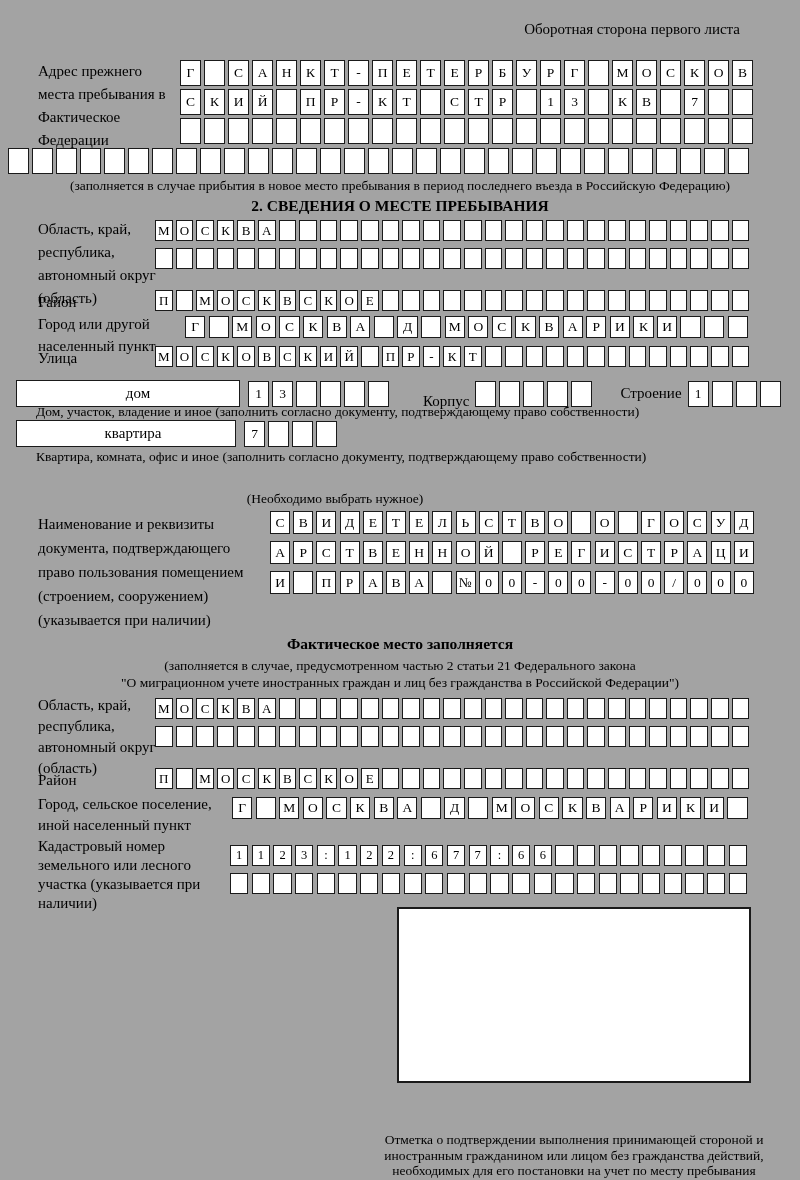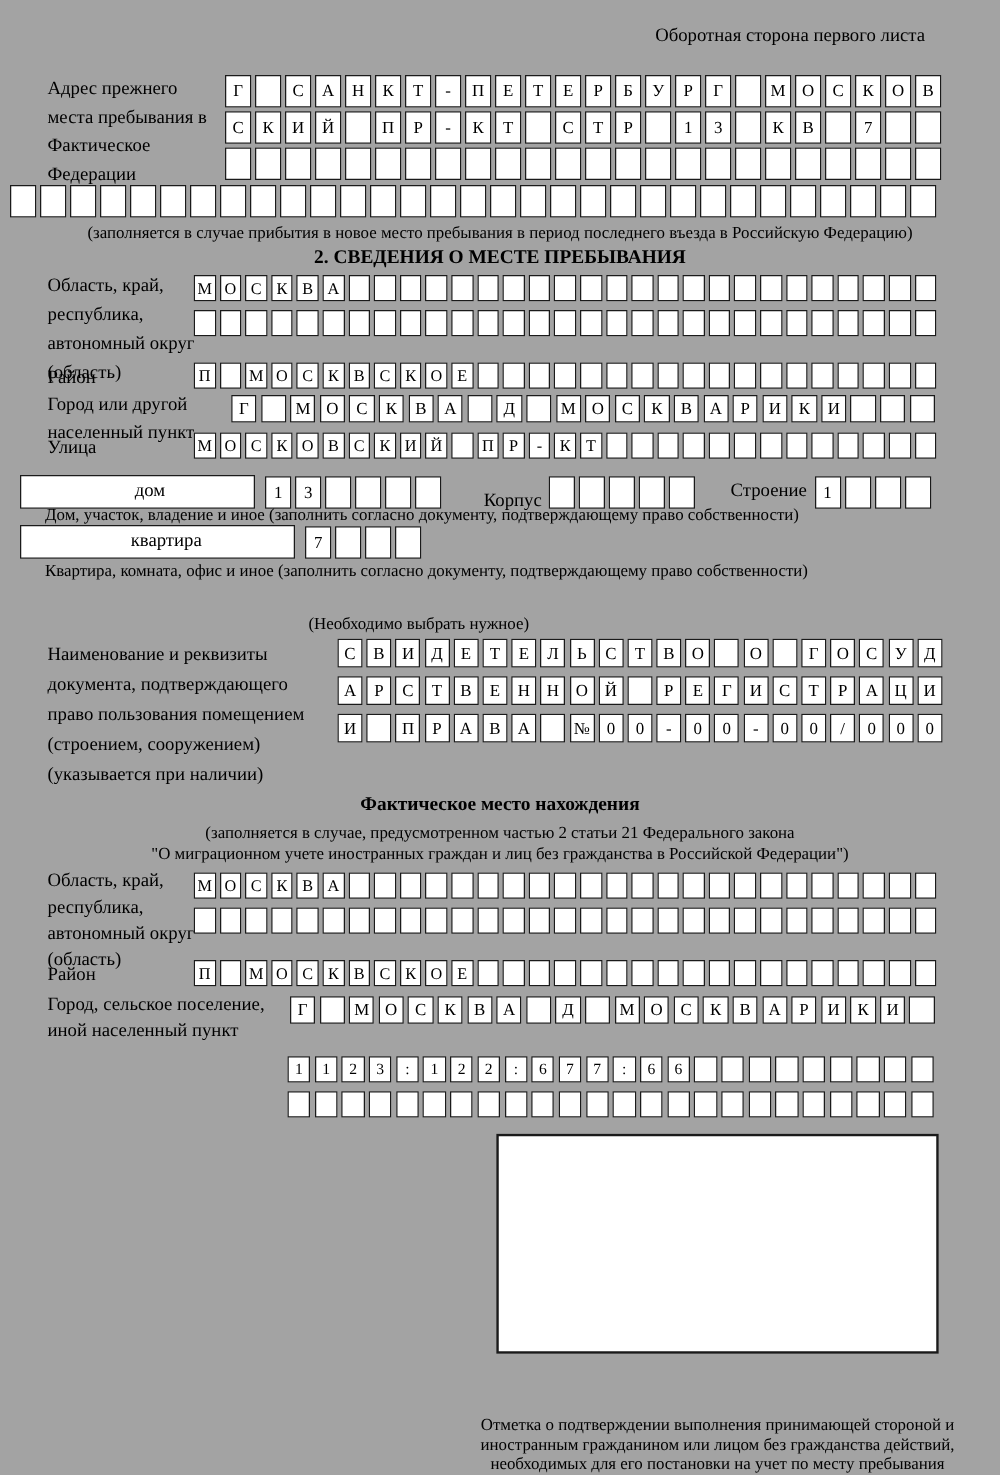--- a/index.html
+++ b/index.html
@@ -305,21 +305,21 @@
       <span class="c"></span>
       <span class="c"></span>
       <span class="c"></span>
       <span class="c"></span>
       <span class="c"></span>
       <span class="c"></span>
       <span class="c"></span>
     </div>
 
   <div class="abs row" style="left:16px;top:374px;">
-    <div class="wbox" style="width:188px;padding-left:20px;">дом</div>
+    <div class="wbox" style="width:224px;padding-left:20px;">дом</div>
     <div class="grid g-house" style="margin-left:8px;">
         <span class="c">1</span>
         <span class="c">3</span>
         <span class="c"></span>
         <span class="c"></span>
         <span class="c"></span>
         <span class="c"></span>
       </div>
     <div class="lbl" style="margin-left:34px;margin-top:16px;">Корпус</div>
     <div class="grid g-house" style="margin-left:6px;">
@@ -416,21 +416,21 @@
       <span class="c">0</span>
       <span class="c">-</span>
       <span class="c">0</span>
       <span class="c">0</span>
       <span class="c">/</span>
       <span class="c">0</span>
       <span class="c">0</span>
       <span class="c">0</span>
     </div>
 
-  <div class="abs center bold" style="left:0;top:635px;width:800px;font-size:15.5px;">Фактическое место нахождения</div>
+  <div class="abs center bold" style="left:0;top:635px;width:800px;font-size:15.5px;">Фактическое место заполняется</div>
   <div class="abs note center" style="left:0;top:658px;width:800px;">(заполняется в случае, предусмотренном частью 2 статьи 21 Федерального закона</div>
   <div class="abs note center" style="left:0;top:675px;width:800px;">"О миграционном учете иностранных граждан и лиц без гражданства в Российской Федерации")</div>
 
   <div class="abs lbl" style="left:38px;top:695px;width:135px;line-height:21px;">Область, край, республика, автономный округ (область)</div>
   <div class="abs grid g-29" style="left:155px;top:698px;">
       <span class="c">М</span>
       <span class="c">О</span>
       <span class="c">С</span>
       <span class="c">К</span>
       <span class="c">В</span>
@@ -543,20 +543,21 @@
       <span class="c">К</span>
       <span class="c">В</span>
       <span class="c">А</span>
       <span class="c">Р</span>
       <span class="c">И</span>
       <span class="c">К</span>
       <span class="c">И</span>
       <span class="c"></span>
     </div>
 
+  <div class="abs lbl" style="left:38px;top:837px;width:185px;line-height:19px;">Кадастровый номер земельного или лесного участка (указывается при наличии)</div>
   <div class="abs grid g-cad" style="left:230px;top:845px;">
       <span class="c">1</span>
       <span class="c">1</span>
       <span class="c">2</span>
       <span class="c">3</span>
       <span class="c">:</span>
       <span class="c">1</span>
       <span class="c">2</span>
       <span class="c">2</span>
       <span class="c">:</span>

